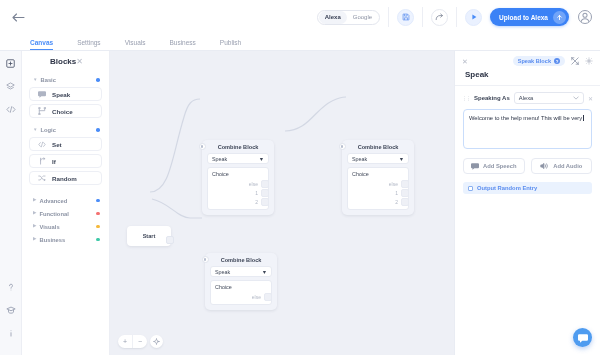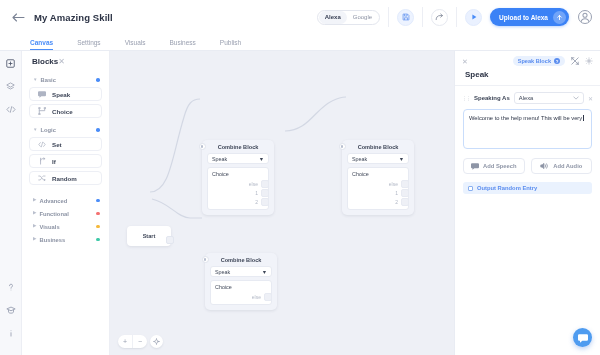--- a/index.html
+++ b/index.html
@@ -109,21 +109,21 @@
   .rail-icon.active { color: #4b5468; }
   .rail-bottom { margin-top: auto; padding-bottom: 6px; }
 
   
   .blocks-panel {
     width: 88px; flex: 0 0 88px; background: #fff;
     border-right: 1px solid #eceef4;
     display: flex; flex-direction: column; overflow: hidden;
   }
   .blocks-head {
-    display: flex; align-items: center; justify-content: flex-start;
+    display: flex; align-items: center; justify-content: center;
     padding: 6px 8px 5px 10px;
   }
   .blocks-title { font-size: 8px; font-weight: 700; color: #2d3446; }
   .blocks-close { font-size: 8px; color: #b6bbc8; cursor: pointer; line-height: 1; }
 
   .cat-row {
     display: flex; align-items: center; justify-content: space-between;
     padding: 6px 9px 4px 11px;
   }
   .cat-left { display: flex; align-items: center; gap: 3px; }
@@ -312,21 +312,20 @@
 <body>
 
 <div id="app">
 
   <div class="topbar">
     <div class="back-arrow">
       <svg width="13" height="9" viewBox="0 0 13 9" fill="none" stroke="currentColor" stroke-width="1.1" stroke-linecap="round" stroke-linejoin="round">
           <path d="M12 4.5H1M4.5 1L1 4.5L4.5 8"></path>
         </svg>
     </div>
-    <div class="skill-title">My Amazing Skill</div>
     <div class="topbar-spacer"></div>
 
     <div class="seg-toggle">
       <div class="seg active">Alexa</div>
       <div class="seg">Google</div>
     </div>
 
     <div class="tb-divider"></div>
 
     <div class="icon-btn filled">

